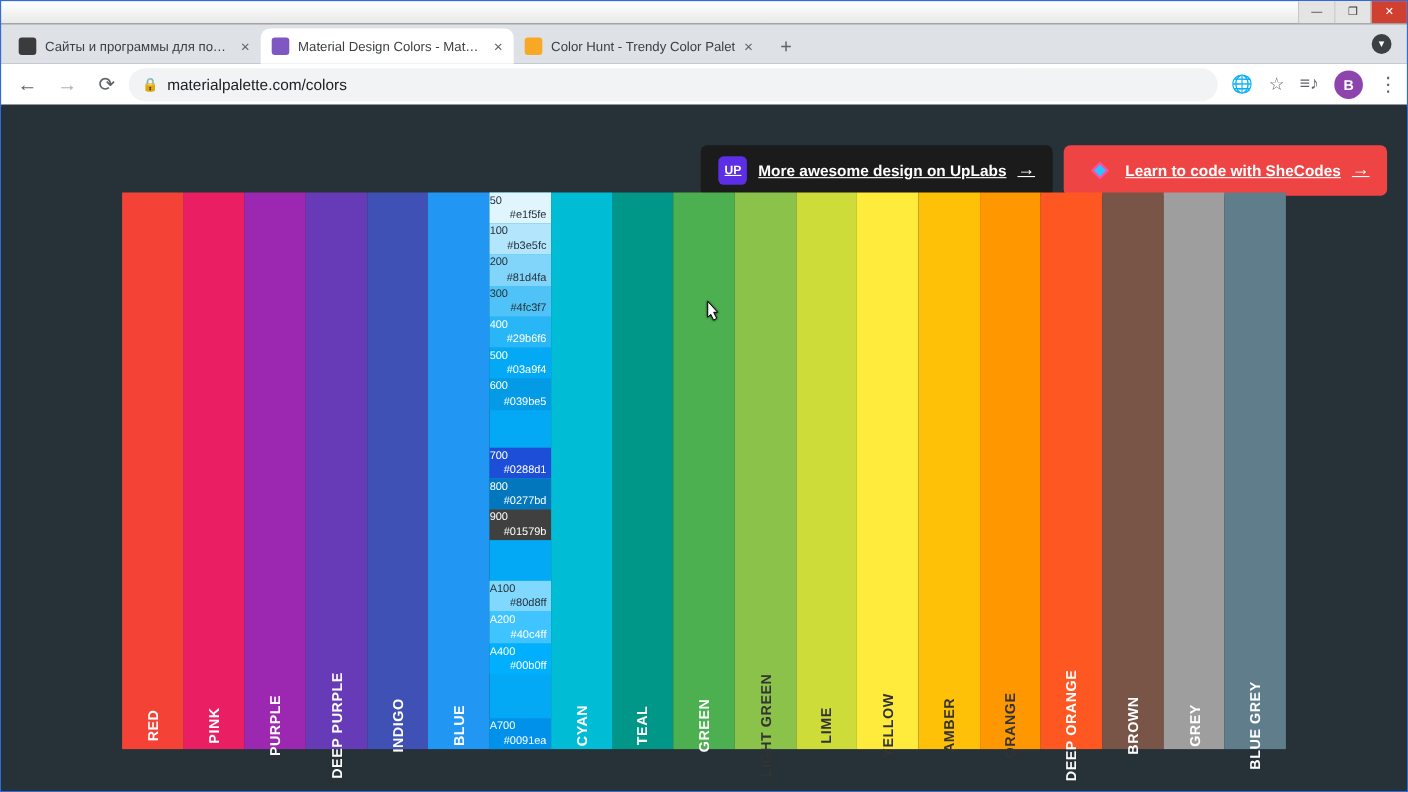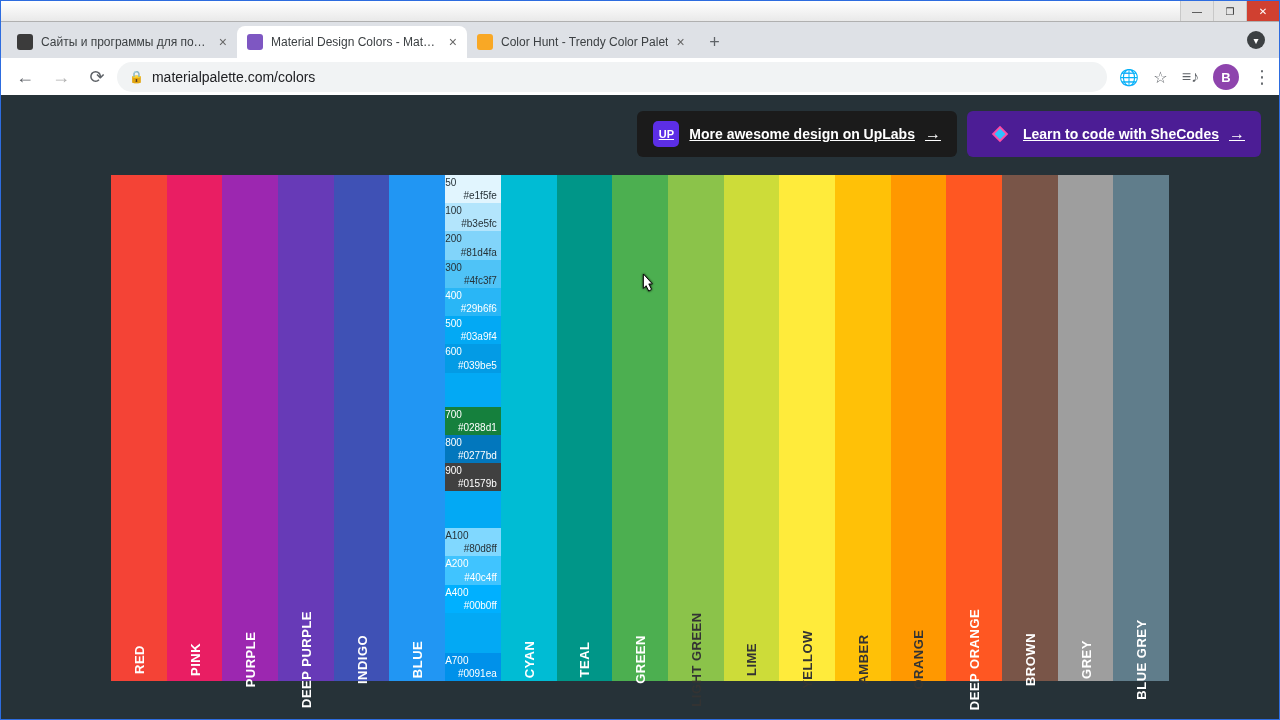--- a/index.html
+++ b/index.html
@@ -27,24 +27,24 @@
   .addr-icons{display:flex;align-items:center;gap:14px;margin-left:8px;color:#5f6368;}
   .avatar{width:26px;height:26px;border-radius:50%;background:#8e44ad;color:#fff;display:flex;align-items:center;justify-content:center;font-size:13px;font-weight:bold;}
   .kebab{font-size:18px;}
 
   
   .page{position:absolute;left:0;right:0;top:94px;bottom:0;background:#263238;overflow:hidden;}
   .page-header{display:flex;align-items:center;padding:16px 18px 8px 18px;gap:10px;}
   .brand{font-size:26px;font-weight:300;}
   .brand .p1{color:#2196f3;}
   .brand .p2{color:#8e8ea0;}
-  .header-btn{display:flex;align-items:center;gap:10px;color:#fff;font-size:14px;font-weight:bold;padding:10px 16px;border-radius:6px;text-decoration:underline;}
+  .header-btn{display:flex;align-items:center;gap:10px;color:#fff;font-size:14px;font-weight:bold;padding:10px 16px;border-radius:6px;text-decoration:underline;margin-top:21px;}
   .header-btn .logo{width:26px;height:26px;border-radius:5px;display:flex;align-items:center;justify-content:center;font-size:11px;font-weight:bold;}
   .btn-dark{background:#1b1b1b;}
-  .btn-purple{background:#4c1d95;padding-left:20px;}
+  .btn-purple{background:#ef4444;padding-left:20px;}
   .arrow{font-size:16px;}
   .spacer{flex:1;}
   .palette-wrap{position:absolute;left:110px;right:110px;top:80px;bottom:38px;display:flex;}
   .color-col{flex:1;position:relative;cursor:pointer;}
   .col-label{position:absolute;bottom:14px;left:50%;transform:translateX(-50%) rotate(-90deg);transform-origin:center;white-space:nowrap;color:#fff;font-size:13px;font-weight:bold;letter-spacing:0.5px;}
   .col-label.dark{color:#333;}
   
   .shade-list{position:absolute;inset:0;display:flex;flex-direction:column;}
   .shade{flex:1;position:relative;font-size:10px;line-height:1.1;}
   .shade .s-name{position:absolute;top:2px;left:0;}
@@ -166,21 +166,21 @@
               <div class="s-hex">#29b6f6</div>
             </div>
             <div class="shade dark" style="background: rgb(3, 169, 244);">
               <div class="s-name">500</div>
               <div class="s-hex">#03a9f4</div>
             </div>
             <div class="shade dark" style="background: rgb(3, 155, 229);">
               <div class="s-name">600</div>
               <div class="s-hex">#039be5</div>
             </div>
-            <div class="shade dark" style="background: #15803d; margin-top: 34px;">
+            <div class="shade dark" style="background: #1d4ed8; margin-top: 34px;">
               <div class="s-name">700</div>
               <div class="s-hex">#0288d1</div>
             </div>
             <div class="shade dark" style="background: rgb(2, 119, 189);">
               <div class="s-name">800</div>
               <div class="s-hex">#0277bd</div>
             </div>
             <div class="shade dark" style="background: #404040;">
               <div class="s-name">900</div>
               <div class="s-hex">#01579b</div>

